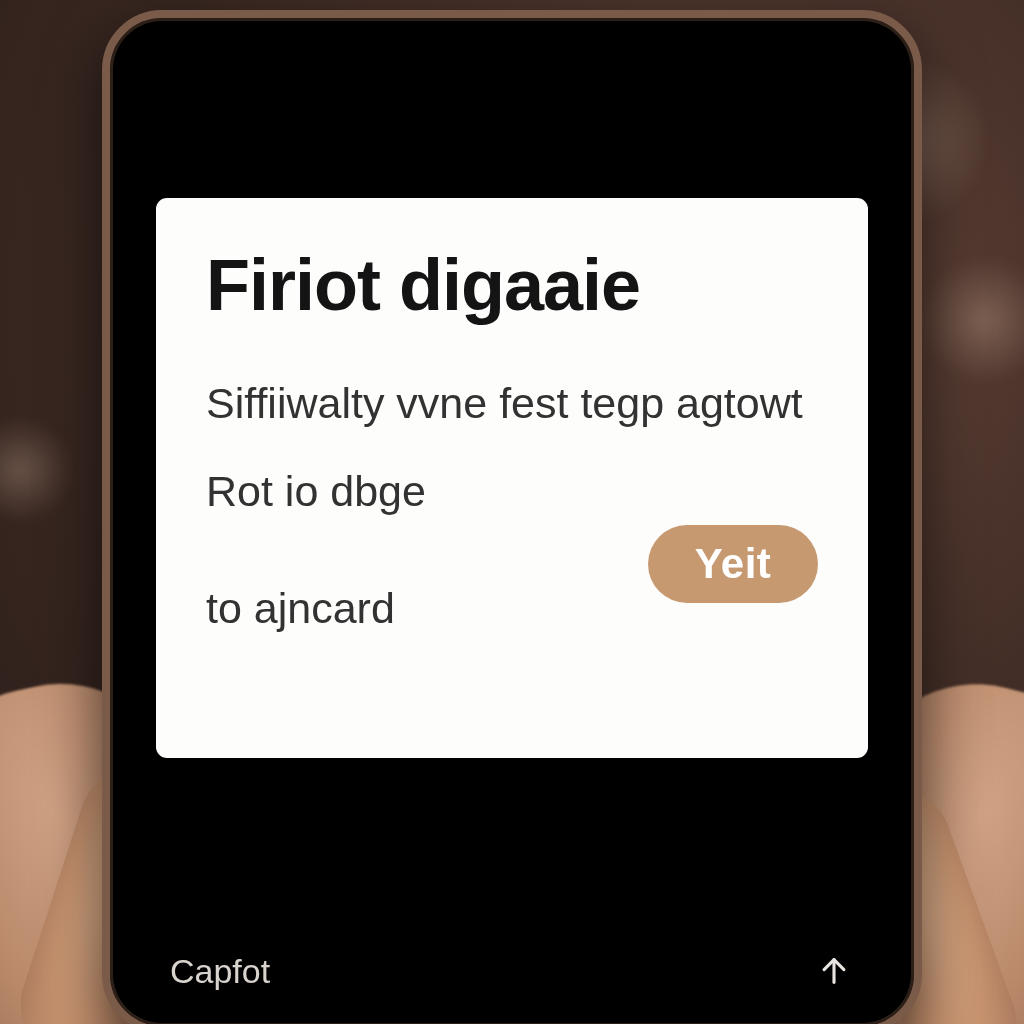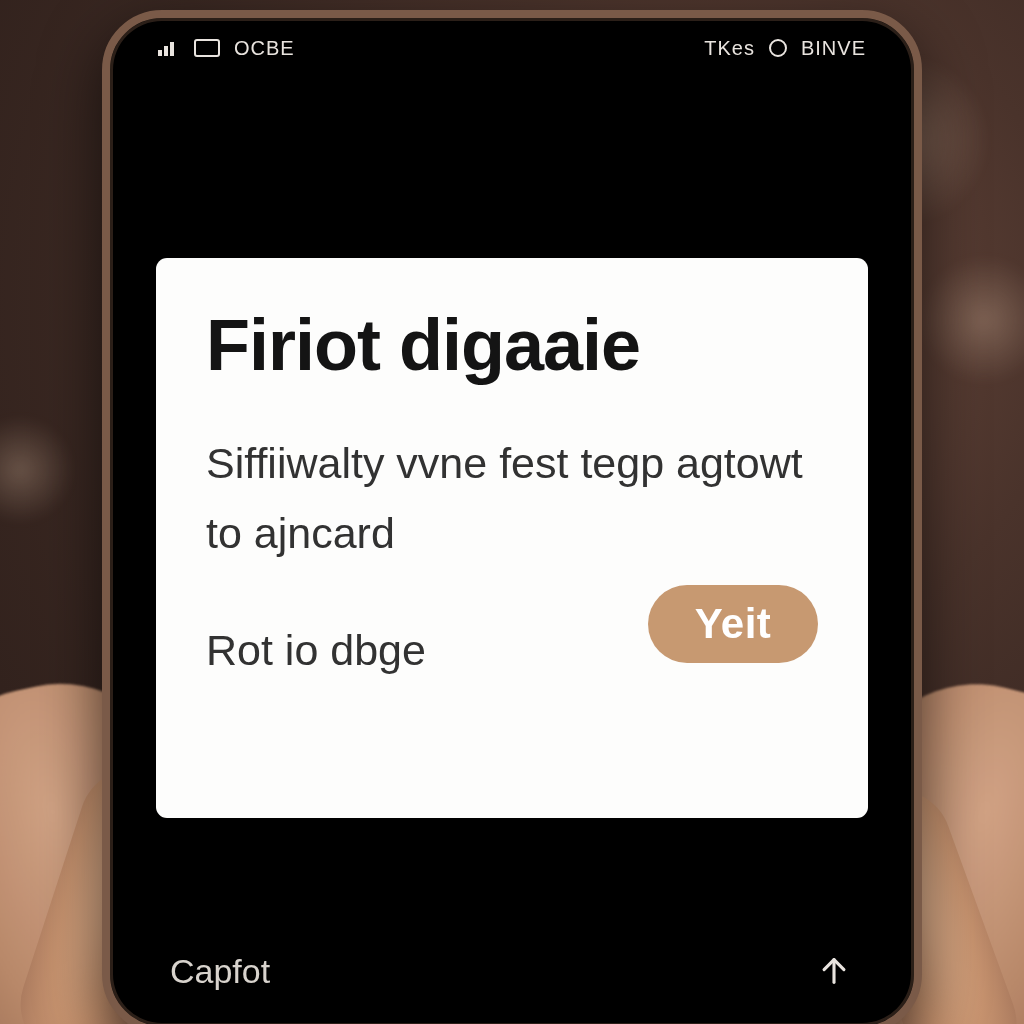--- a/index.html
+++ b/index.html
@@ -73,21 +73,21 @@
     color: #141414;
     letter-spacing: -1px;
     line-height: 1.05;
     margin-bottom: 48px;
   }
   .card-sub {
     font-size: 43px;
     font-weight: 400;
     color: #323232;
     line-height: 1.45;
-    margin-bottom: 4px;
+    margin-bottom: 22px;
   }
   .card-line {
     font-size: 43px;
     font-weight: 400;
     color: #323232;
     line-height: 1.65;
   }
   .card-line + .card-line { margin-top: 46px; }
 
   .primary-btn {
@@ -157,44 +157,26 @@
 <div class="bokeh b4"></div>
 <div class="bokeh b5"></div>
 
 <div class="hand left"></div>
 <div class="hand right"></div>
 <div class="thumb left"></div>
 <div class="thumb right"></div>
 
 <div class="phone">
 
-  <div class="status-bar">
-    <div class="status-left">
-      <span class="dots">
-        <svg width="22" height="16" viewBox="0 0 22 16">
-            <rect x="0" y="10" width="4" height="6" fill="#e9e4df"></rect>
-            <rect x="6" y="6" width="4" height="10" fill="#e9e4df"></rect>
-            <rect x="12" y="2" width="4" height="14" fill="#e9e4df"></rect>
-          </svg>
-      </span>
-      <span class="icon-box"></span>
-      <span>OCBE</span>
-    </div>
-    <div class="status-right">
-      <span>TKes</span>
-      <span class="circ"></span>
-      <span>BINVE</span>
-    </div>
-  </div>
 
   <div class="card">
     <h1 class="card-title">Firiot digaaie</h1>
     <p class="card-sub">Siffiiwalty vvne fest tegp agtowt</p>
+    <p class="card-line">Rot io dbge</p>
     <p class="card-line">to ajncard</p>
-    <p class="card-line">Rot io dbge</p>
 
     <button class="primary-btn">Yeit</button>
   </div>
 
   <div class="bottom-bar">
     <span>Capfot</span>
     <span class="arrow">
       <svg width="34" height="34" viewBox="0 0 24 24" fill="none" stroke-width="2.2" stroke-linecap="round" stroke-linejoin="round">
         <line x1="12" y1="20" x2="12" y2="4"></line>
         <polyline points="5 11 12 4 19 11"></polyline>

